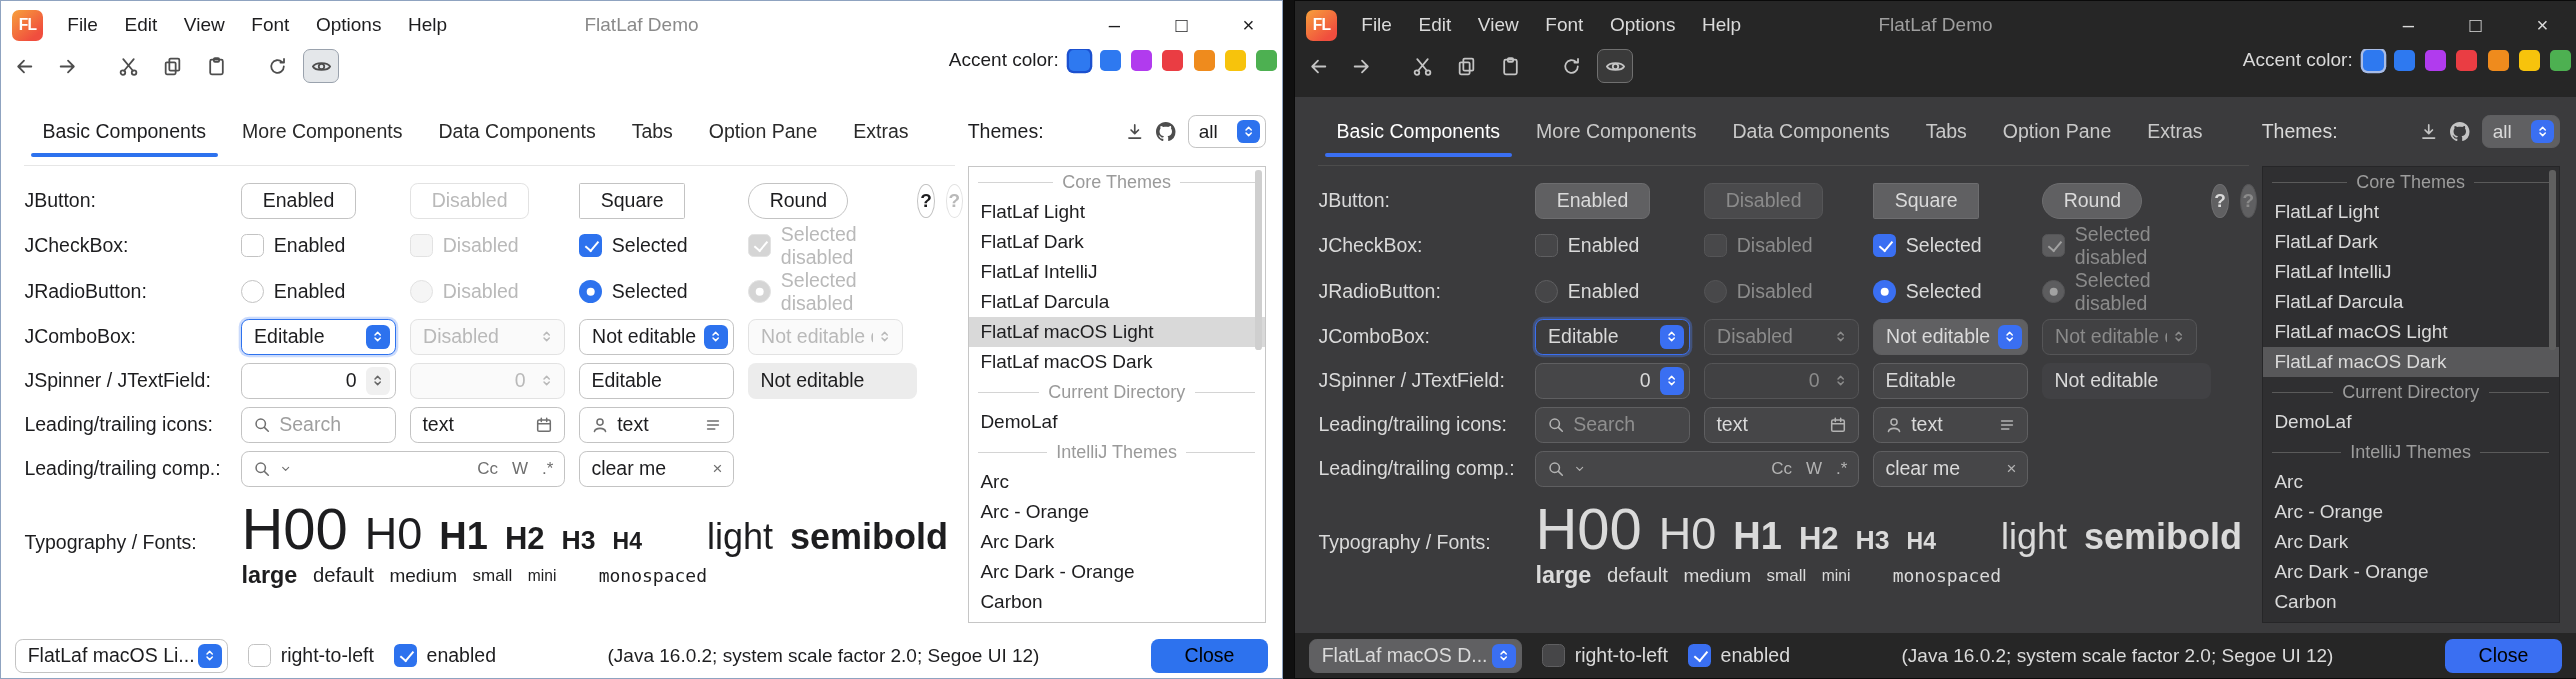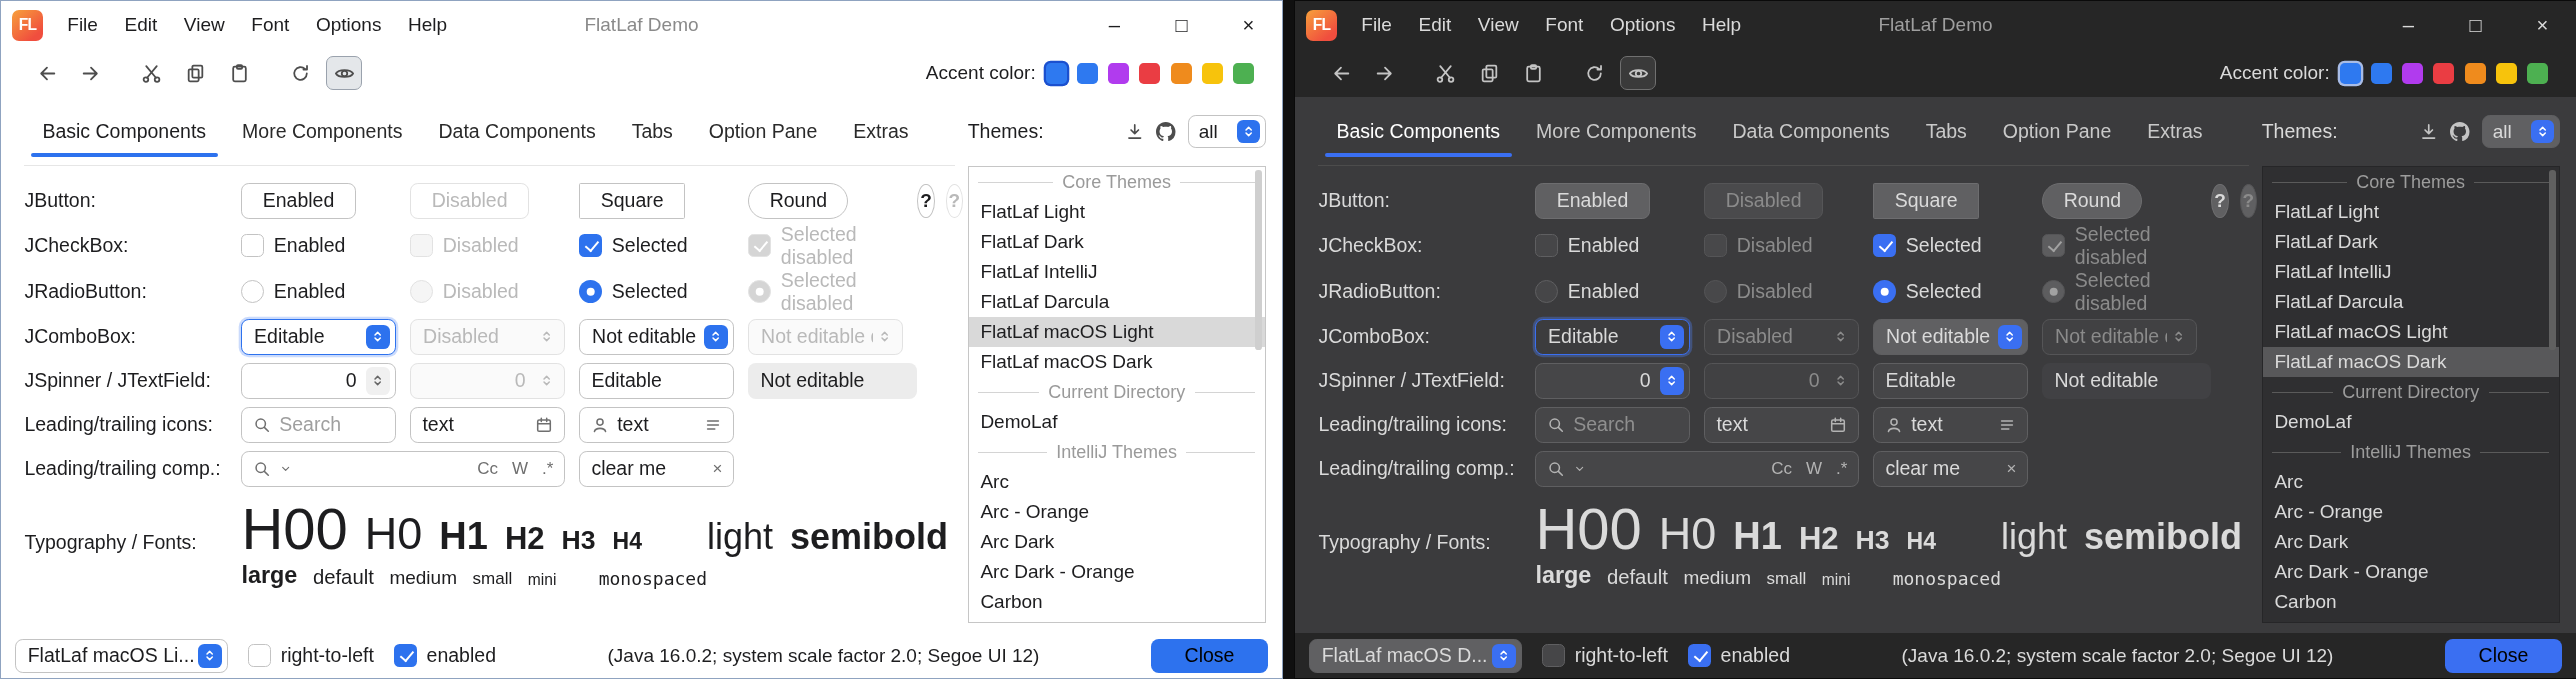--- a/index.html
+++ b/index.html
@@ -59,21 +59,21 @@
     background:linear-gradient(140deg,#f7a03b,#f04e3e 80%);
     color:#fff; font-weight:bold; font-size:15.6px; letter-spacing:-0.8px;
     display:flex; align-items:center; justify-content:center; }
   .menubar { display:flex; height:100%; }
   .menu-item { display:flex; align-items:center; padding:0 13.3px; font-size:19px; }
   .win-title { position:absolute; left:50%; top:50%; transform:translate(-50%,-50%); font-size:19px; color:var(--title-fg); }
   .win-controls { margin-left:auto; display:flex; height:100%; }
   .wc { width:67px; display:flex; align-items:center; justify-content:center; font-size:20.3px; }
 
   
-  .toolbar { height:48px; flex:none; display:flex; align-items:center; background:var(--titlebar-bg); padding:0 28px; gap:7.8px; }
+  .toolbar { height:48px; flex:none; display:flex; align-items:flex-start; background:var(--titlebar-bg); padding:0 5px; gap:7.8px; }
   .tbtn { width:36px; height:34px; display:flex; align-items:center; justify-content:center; color:var(--icon); }
   .tbtn.toggled { background:var(--eye-bg); border:0.8px solid var(--eye-border); border-radius:7px; }
   .tb-sep { width:9.4px; }
   .accent-area { margin-left:auto; display:flex; align-items:center; gap:10.2px; }
   .accent-label { font-size:19px; }
   .swatch { width:21px; height:21px; border-radius:4.7px; }
   .swatch.selected { box-shadow:0 0 0 2.3px var(--swatch-ring); }
 
   
   .ic { width:21px; height:21px; fill:none; stroke:currentColor; stroke-width:1.7; stroke-linecap:round; stroke-linejoin:round; }
@@ -150,21 +150,21 @@
   .tf.w414 { width:324px; }
   .placeholder { color:var(--placeholder); white-space:nowrap; overflow:hidden; }
   .ti { color:var(--icon2); display:flex; flex:none; }
   .trail { margin-left:auto; display:flex; gap:14px; }
   .mini-label { color:var(--icon2); font-size:17px; }
 
   
   .typo-row { margin-top:4.7px; }
   .typo { display:flex; flex-direction:column; }
   .typo-line1 { display:flex; align-items:baseline; gap:17px; }
-  .typo-line2 { display:flex; align-items:flex-end; gap:15.6px; }
+  .typo-line2 { display:flex; align-items:center; gap:15.6px; }
   .h00{font-size:58px;font-weight:500;} .h0{font-size:45px;font-weight:500;}
   .h1{font-size:38px;font-weight:700;} .h2{font-size:31px;font-weight:700;}
   .h3{font-size:26.6px;font-weight:700;} .h4{font-size:23px;font-weight:700;}
   .t-light{font-size:36px;font-weight:300;margin-left:48px;}
   .t-semibold{font-size:36px;font-weight:600;}
   .sz-large{font-size:23.4px;font-weight:600;} .sz-default{font-size:20.3px;}
   .sz-medium{font-size:19px;} .sz-small{font-size:17px;} .sz-mini{font-size:15.6px;}
   .sz-mono{font-family:"DejaVu Sans Mono", monospace;font-size:18px;margin-left:26.6px;}
 
   

